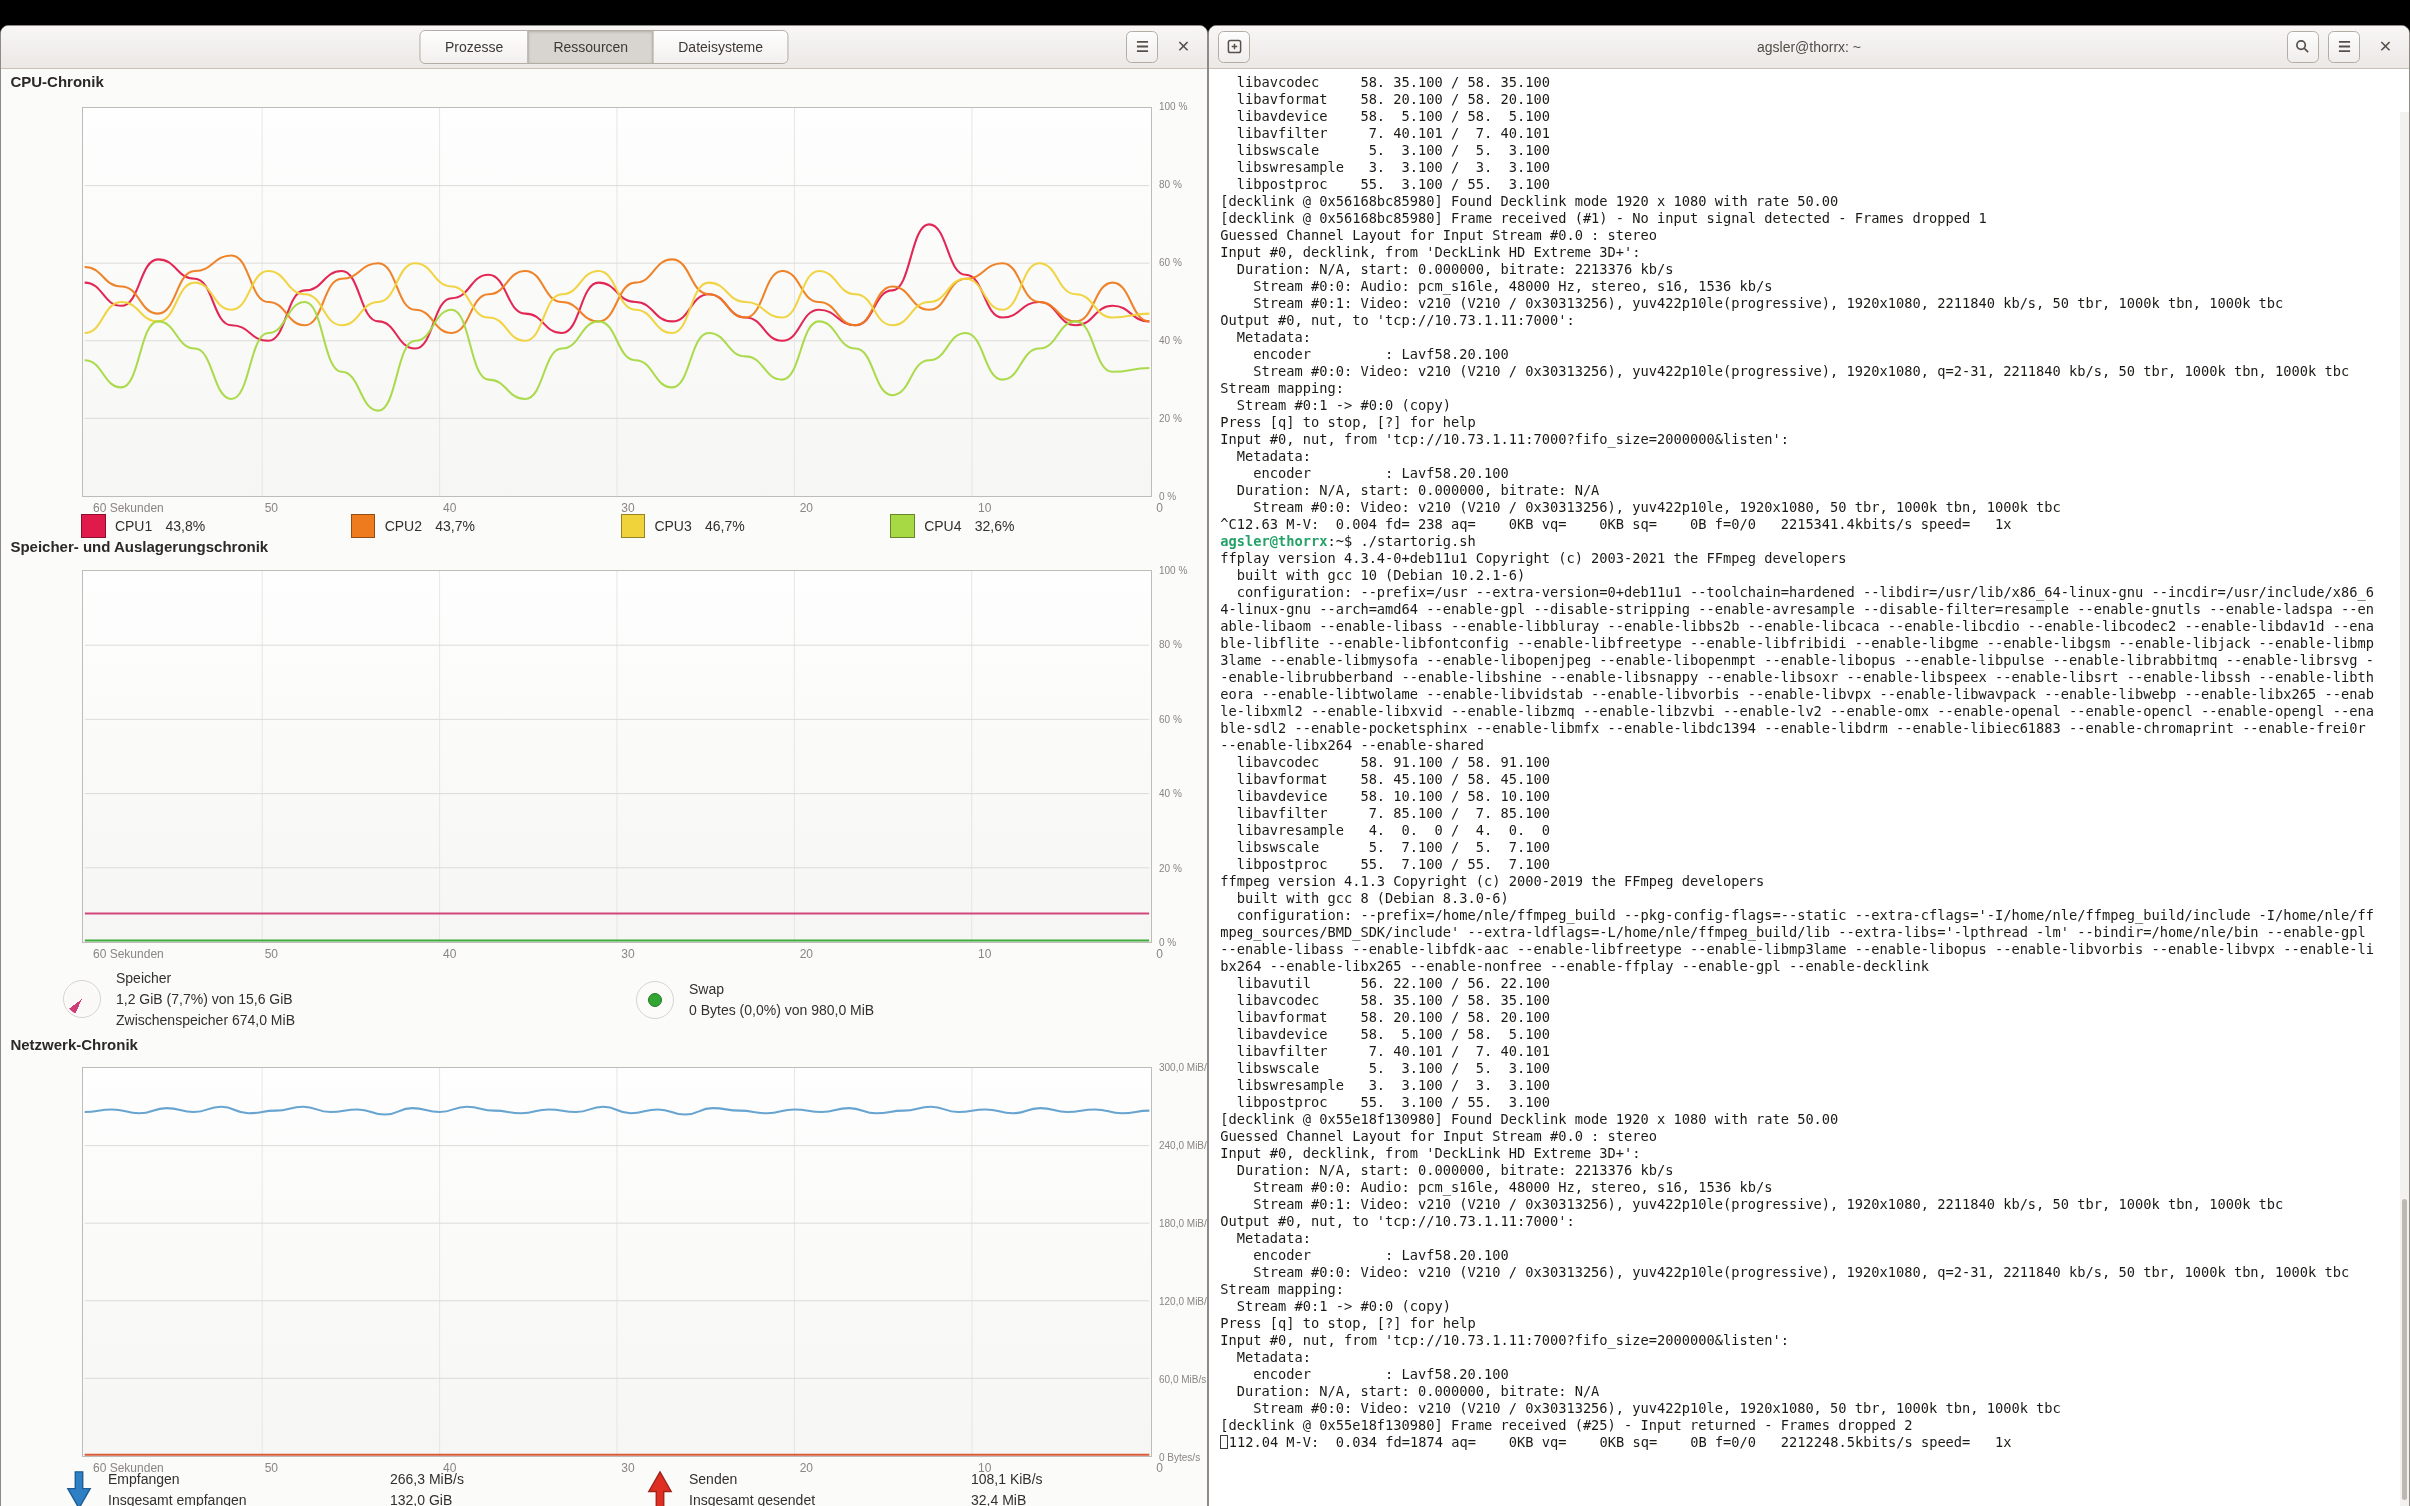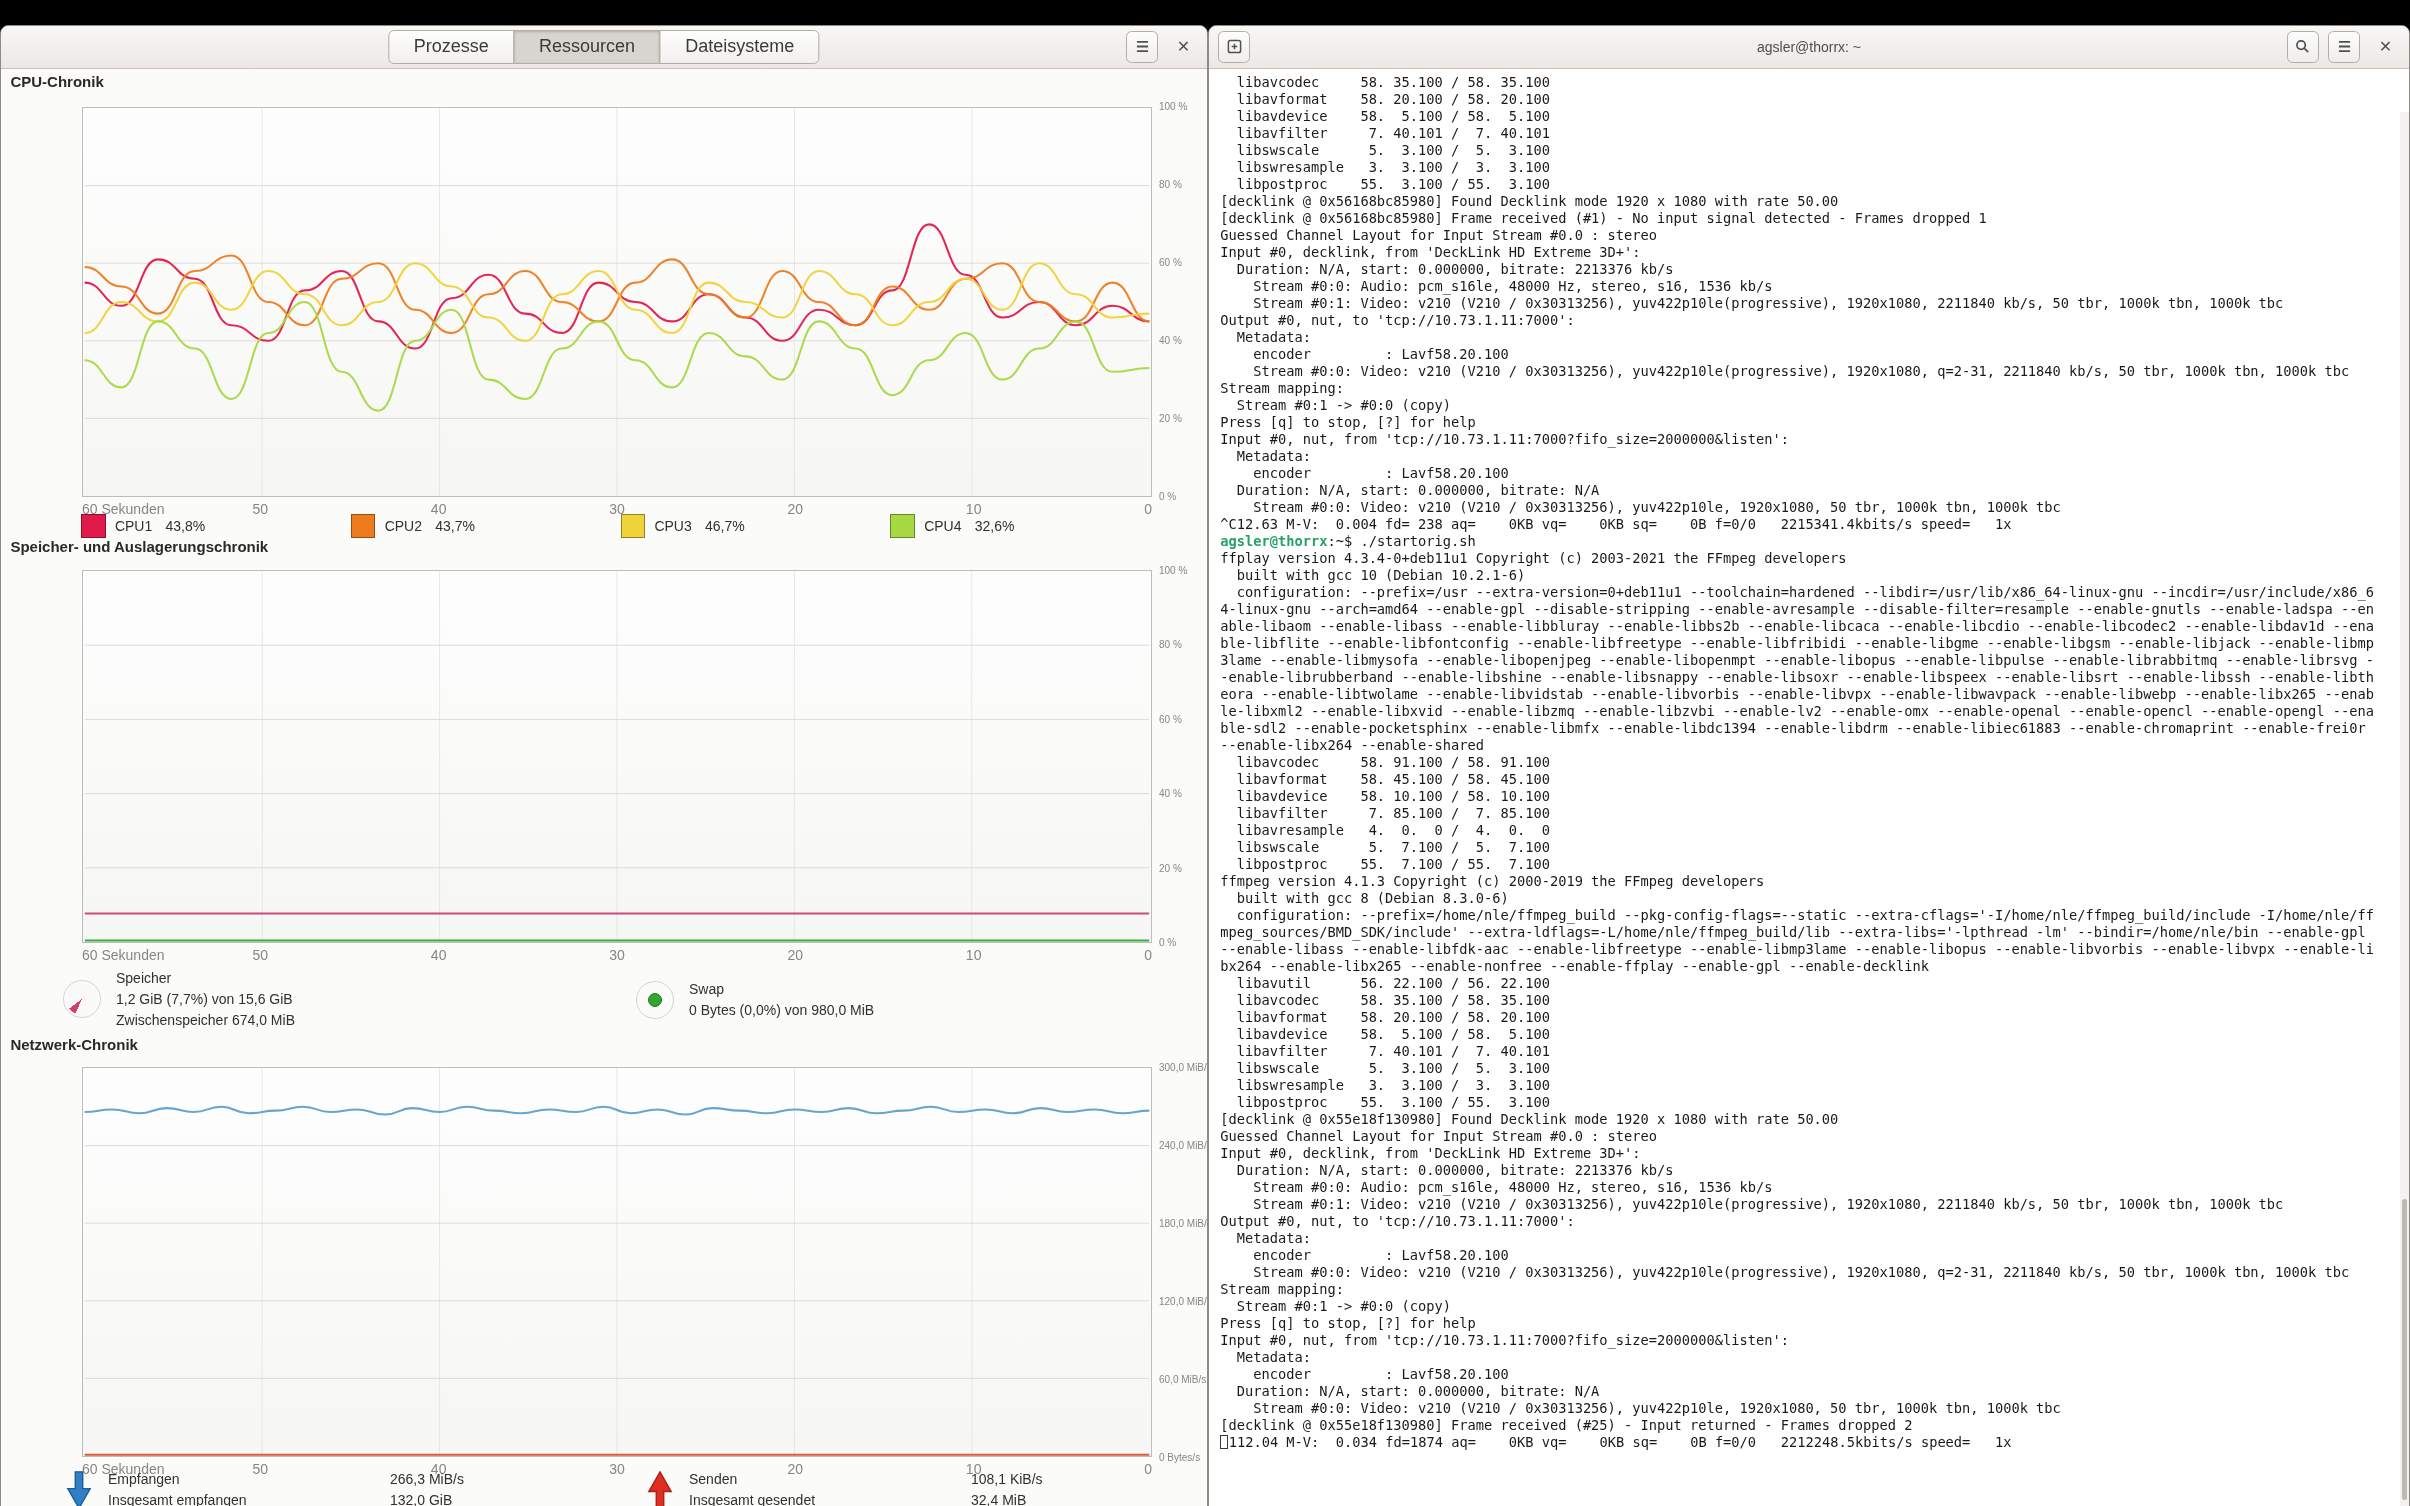--- a/index.html
+++ b/index.html
@@ -6,40 +6,40 @@
   *{box-sizing:border-box;}
   .desktop{position:relative;width:2411px;height:1507px;background:#000;overflow:hidden;
            font-family:"Liberation Sans",sans-serif;color:#2d2a26;}
   .window{position:absolute;top:24.5px;height:1482px;background:#fbfbfa;border:0.9px solid #8f8a84;
           border-radius:8.5px 8.5px 0 0;overflow:hidden;}
   .win-sysmon{left:0;width:1208px;}
   .win-term{left:1208px;width:1202px;background:#ffffff;}
   .headerbar{position:relative;height:43px;background:linear-gradient(#f8f7f6,#ebe8e5);
              border-bottom:0.9px solid #c9c2ba;display:flex;align-items:center;}
   .tabgroup{position:absolute;left:50%;transform:translateX(-50%);display:flex;}
-  .tab{height:34px;padding:0 24.5px;font-size:18px;color:#3d3a36;border:0.9px solid #b4ada4;
+  .tab{height:34px;padding:0 24.5px;font-size:14px;color:#3d3a36;border:0.9px solid #b4ada4;
        background:linear-gradient(#fefefe,#f2f0ee);cursor:default;font-family:inherit;}
   .tab+.tab{margin-left:-0.9px;text-align:right;}
   .tab:first-child{border-radius:5.6px 0 0 5.6px;}
   .tab:last-child{border-radius:0 5.6px 5.6px 0;}
   .tab.active{background:#d8d4cf;box-shadow:inset 0 0.9px 2.8px rgba(0,0,0,.18);}
   .hb-right{position:absolute;right:7.5px;display:flex;align-items:center;gap:9.4px;}
   .hb-left{position:absolute;left:9.4px;display:flex;align-items:center;}
   .iconbtn{width:32px;height:32px;border:0.9px solid #b4ada4;border-radius:5.6px;
            background:linear-gradient(#fdfdfd,#f0eeec);display:flex;align-items:center;justify-content:center;}
   .flatbtn{width:32px;height:32px;border:none;background:transparent;display:flex;align-items:center;justify-content:center;
            font-size:16px;color:#55504a;}
   .hb-title{margin:0 auto;font-size:14px;color:#514d48;}
   
   .section-title{position:absolute;left:9.4px;font-size:15px;font-weight:bold;color:#2b2825;}
   .chart{position:absolute;left:81px;width:1070px;}
   .chart svg{display:block;border:0.9px solid #bfbcb7;background:linear-gradient(#fefefe,#f6f6f4);}
   .ylabels{position:absolute;width:66px;display:flex;flex-direction:column;justify-content:space-between;
            font-size:10px;color:#8a8580;line-height:13px;white-space:nowrap;}
-  .xlabels{position:absolute;left:81px;width:1070px;height:13px;font-size:14px;color:#8a8580;}
+  .xlabels{position:absolute;left:92px;width:1070px;height:13px;font-size:12px;color:#8a8580;}
   .xlabels span{position:absolute;top:0;white-space:nowrap;}
   .legend-cpu{position:absolute;left:72px;right:47px;display:grid;grid-template-columns:repeat(4,1fr);margin-left:8px;}
   .lg-entry{display:flex;align-items:center;gap:9.4px;font-size:14px;color:#33302c;}
   .swatch{width:24.5px;height:24.5px;border:0.9px solid rgba(0,0,0,.38);}
   .lg-val{margin-left:3.8px;}
   .mlegend{position:absolute;display:flex;gap:15px;align-items:center;}
   .mtext{font-size:14px;color:#33302c;line-height:21px;}
   .ring{width:38px;height:38px;border-radius:50%;border:1.9px solid #d7d4cf;background:#fcfbfa;
         display:flex;align-items:center;justify-content:center;position:relative;overflow:hidden;}
   .pie{position:absolute;inset:1.9px;border-radius:50%;}

